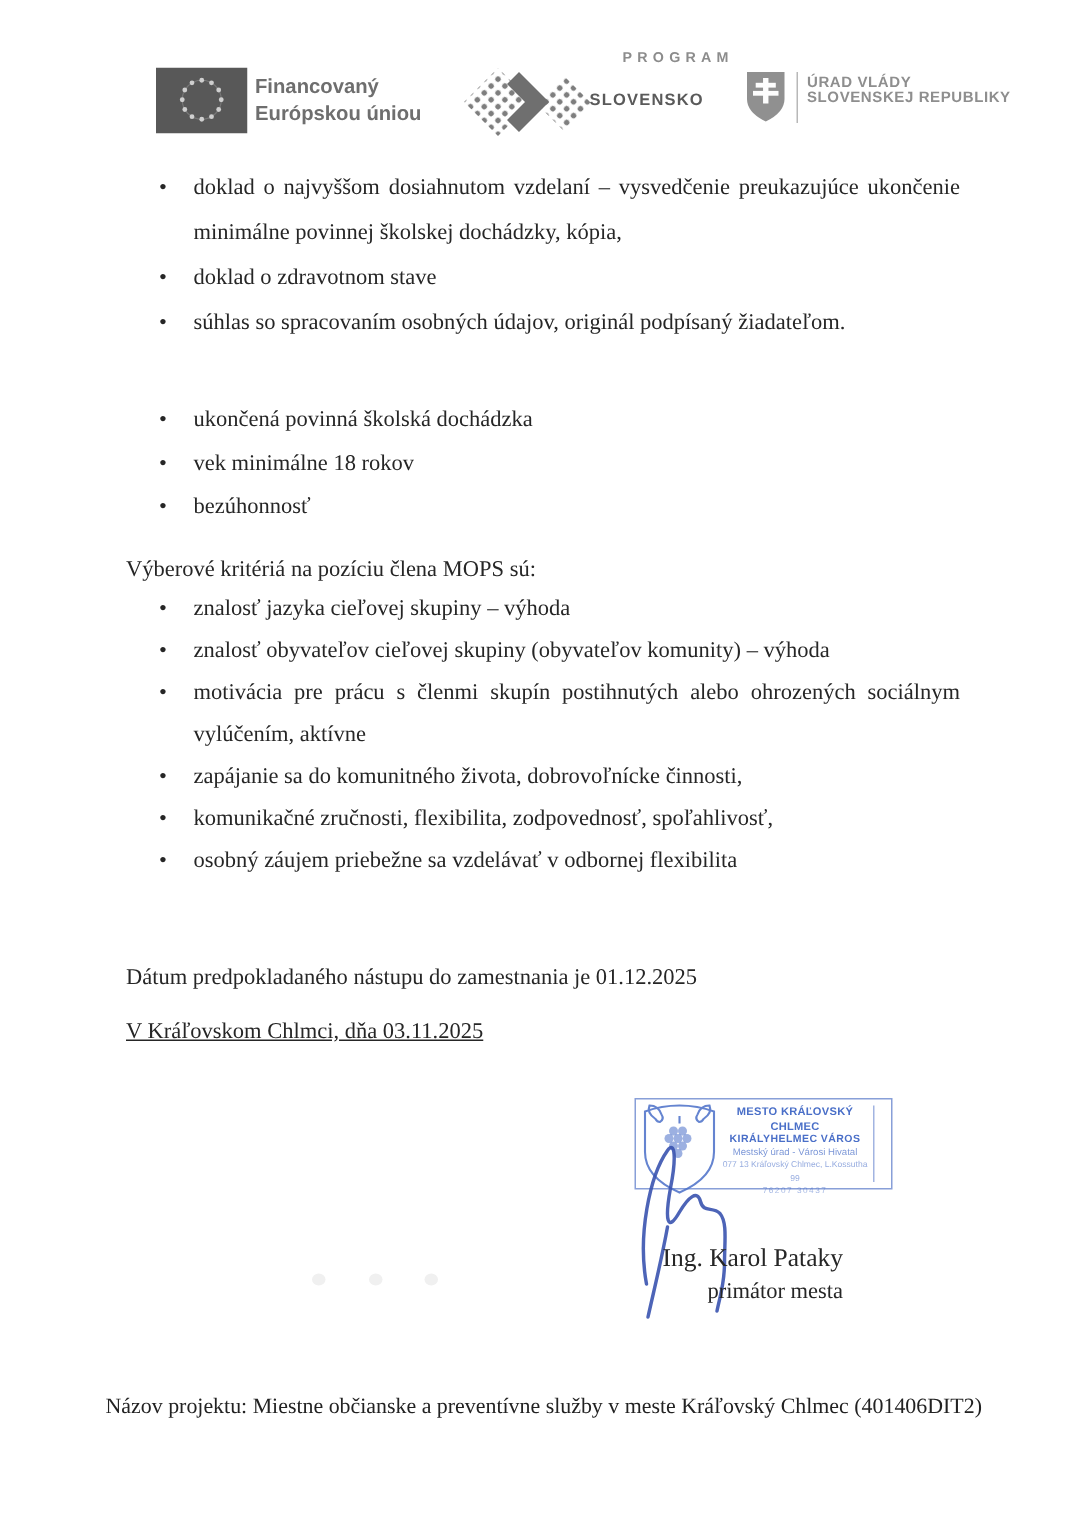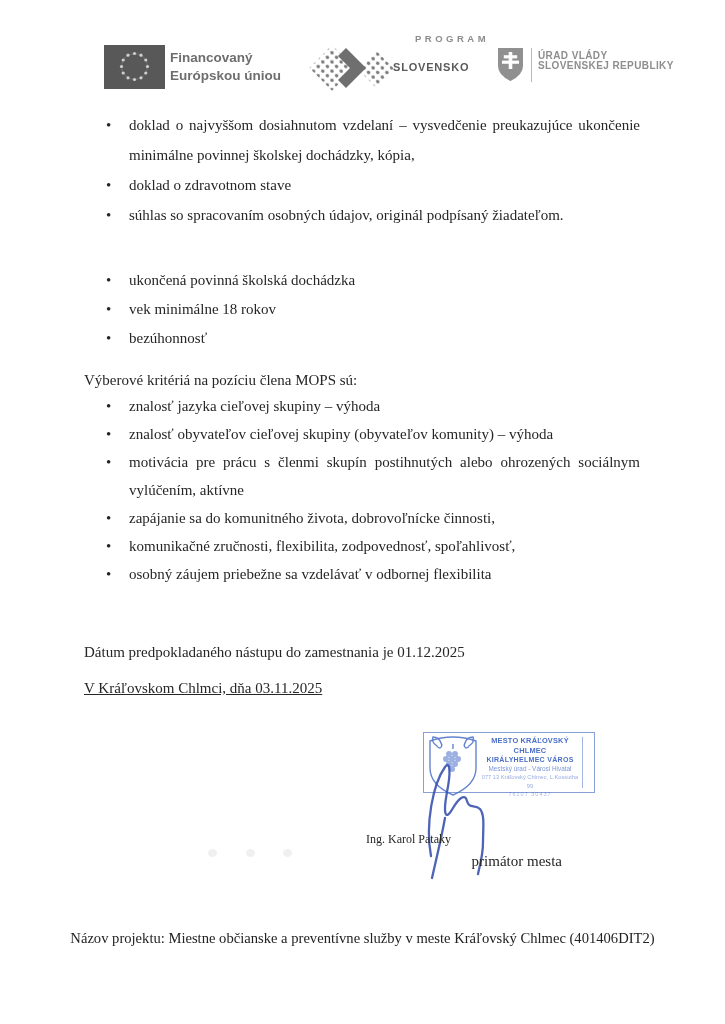--- a/index.html
+++ b/index.html
@@ -40,21 +40,21 @@
   .stamp-divider{position:absolute;right:11px;top:4px;bottom:4px;width:1px;background:rgba(86,118,200,.55);}
   .stamp-text{position:absolute;left:56px;right:14px;top:3px;text-align:center;color:#4a6fc8;}
   .st1{font-size:7.4px;font-weight:bold;letter-spacing:.2px;line-height:9.5px;}
   .st2{font-size:7px;font-weight:bold;letter-spacing:.3px;line-height:9px;}
   .st3{font-size:6.4px;line-height:9px;opacity:.72;}
   .st4{font-size:5.7px;line-height:8.5px;opacity:.58;filter:blur(.2px);}
   .st5{font-size:5.5px;line-height:8px;opacity:.5;filter:blur(.3px);letter-spacing:1px;}
 
   
   .sig-svg{position:absolute;left:405px;top:760px;}
-  .sig-name{position:absolute;left:366px;top:829px;width:180px;text-align:left;font-size:12px;line-height:20px;}
+  .sig-name{position:absolute;left:382px;top:829px;width:180px;text-align:right;font-size:17px;line-height:20px;}
   .sig-title{position:absolute;left:382px;top:851px;width:180px;text-align:right;font-size:15px;line-height:20px;}
 
   
   .footer{position:absolute;left:0;top:929px;width:725px;text-align:center;
           font-size:14.6px;line-height:18.6px;color:#222;}
 
   
   .smudge{position:absolute;top:849px;width:9px;height:8px;border-radius:50%;background:#f0f0f0;}
   .sm1{left:208px;} .sm2{left:246px;} .sm3{left:283px;}
 </style>

